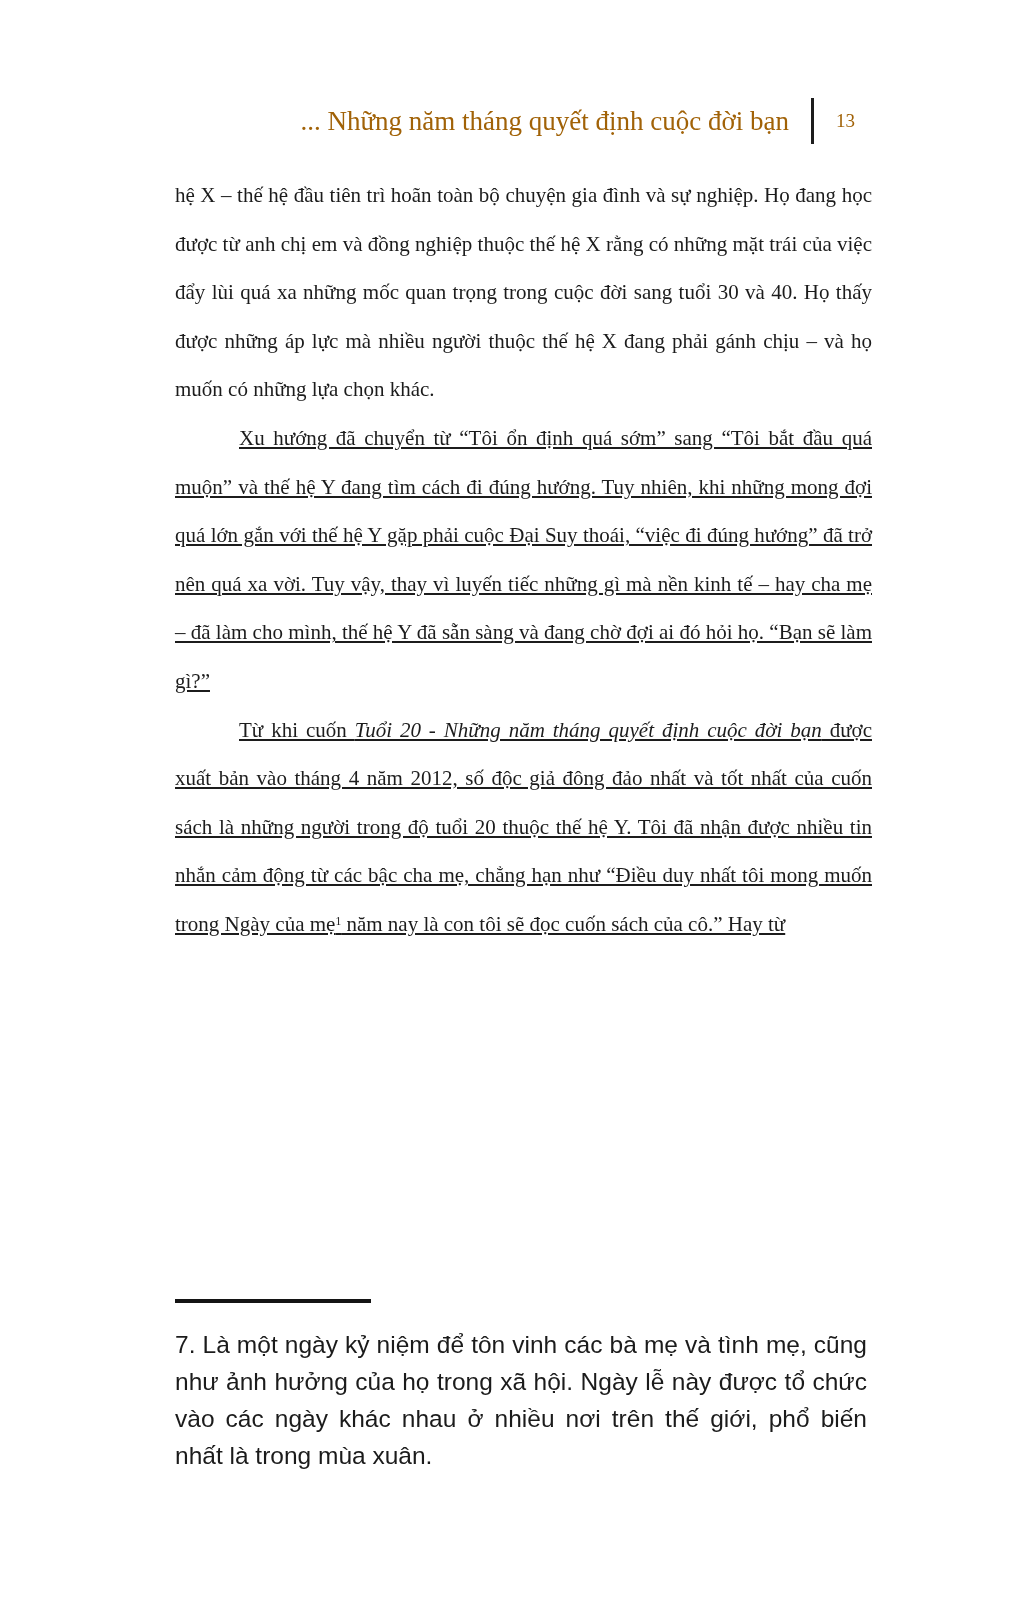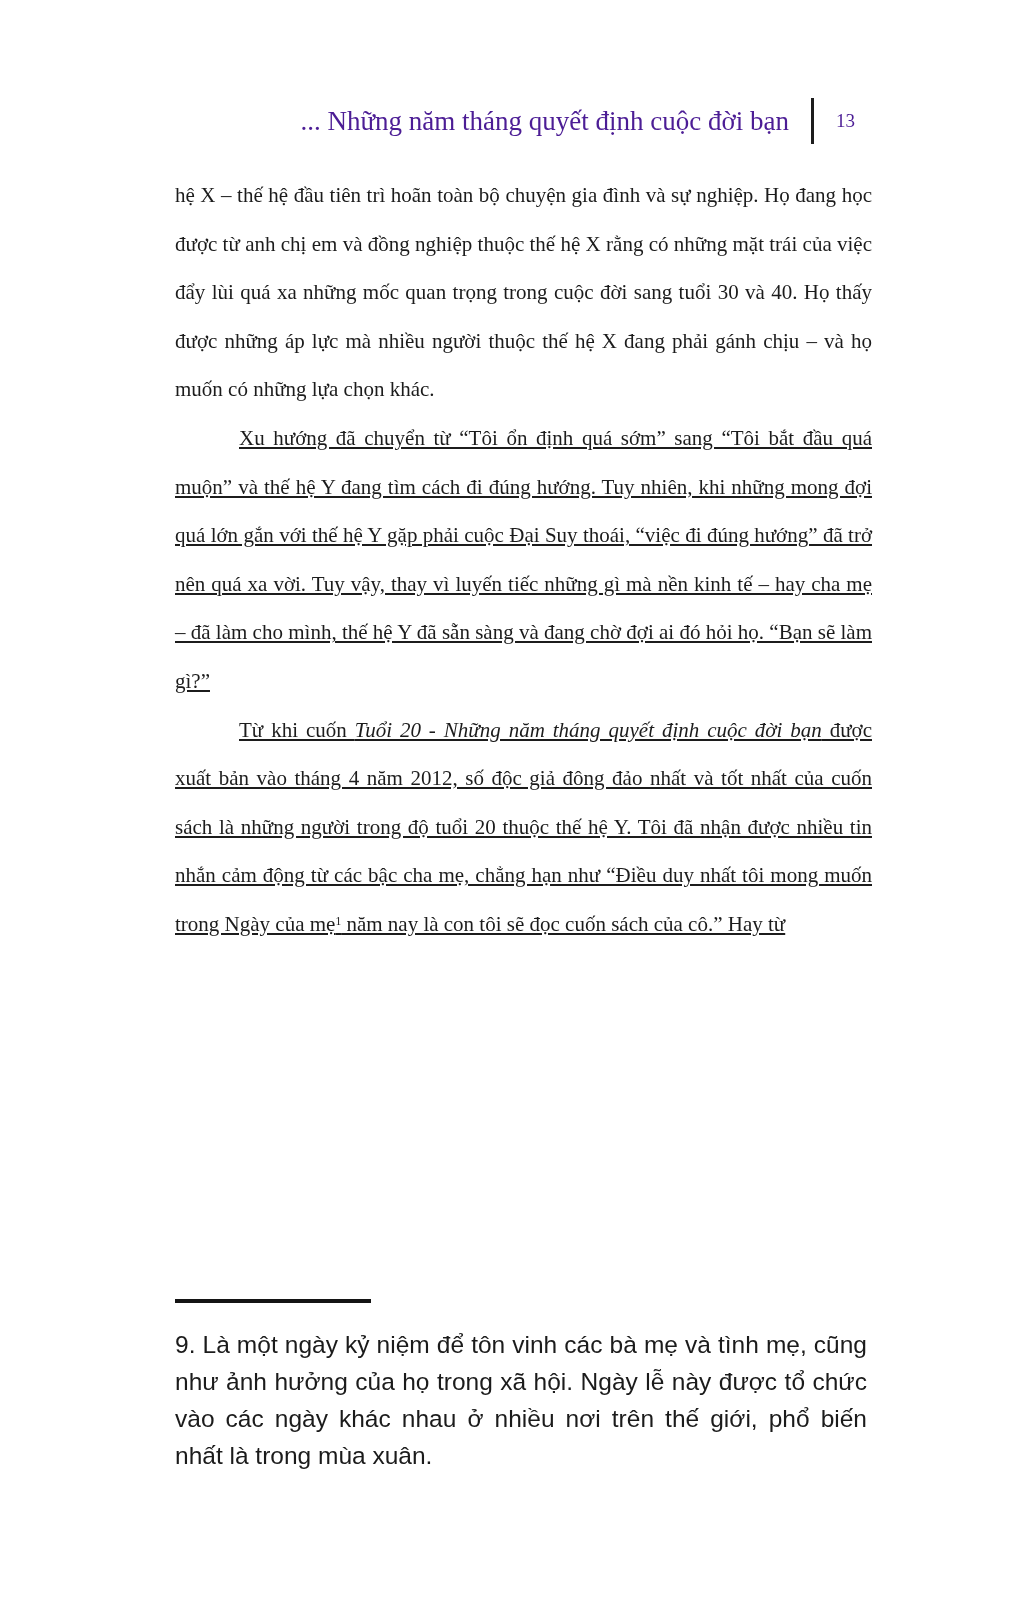--- a/index.html
+++ b/index.html
@@ -23,21 +23,21 @@
   .running-header {
     position: absolute;
     top: 98px;
     left: 175px;
     width: 697px;
     display: flex;
     align-items: center;
     justify-content: flex-end;
     gap: 22px;
     font-size: 27px;
-    color: #4c1d95;
+    color: #a16207;
     white-space: nowrap;
   }
   .header-divider {
     width: 3px;
     height: 46px;
     background: #1d1d1d;
     flex: 0 0 auto;
   }
   .page-number {
     font-size: 19px;
@@ -103,15 +103,15 @@
   </header>
 
   <main class="body-text">
       <p class="para"><span class="seg-normal">hệ X – thế hệ đầu tiên trì hoãn toàn bộ chuyện gia đình và sự nghiệp. Họ đang học được từ anh chị em và đồng nghiệp thuộc thế hệ X rằng có những mặt trái của việc đẩy lùi quá xa những mốc quan trọng trong cuộc đời sang tuổi 30 và 40. Họ thấy được những áp lực mà nhiều người thuộc thế hệ X đang phải gánh chịu – và họ muốn có những lựa chọn khác.</span></p>
       <p class="para indent"><span class="seg-normal">Xu hướng đã chuyển từ “Tôi ổn định quá sớm” sang “Tôi bắt đầu quá muộn” và thế hệ Y đang tìm cách đi đúng hướng. Tuy nhiên, khi những mong đợi quá lớn gắn với thế hệ Y gặp phải cuộc Đại Suy thoái, “việc đi đúng hướng” đã trở nên quá xa vời. Tuy vậy, thay vì luyến tiếc những gì mà nền kinh tế – hay cha mẹ – đã làm cho mình, thế hệ Y đã sẵn sàng và đang chờ đợi ai đó hỏi họ. “Bạn sẽ làm gì?”</span></p>
       <p class="para indent"><span class="seg-normal">Từ khi cuốn </span><span class="seg-italic">Tuổi 20 - Những năm tháng quyết định cuộc đời bạn</span><span class="seg-normal"> được xuất bản vào tháng 4 năm 2012, số độc giả đông đảo nhất và tốt nhất của cuốn sách là những người trong độ tuổi 20 thuộc thế hệ Y. Tôi đã nhận được nhiều tin nhắn cảm động từ các bậc cha mẹ, chẳng hạn như “Điều duy nhất tôi mong muốn trong Ngày của mẹ</span><span class="seg-sup">1</span><span class="seg-normal"> năm nay là con tôi sẽ đọc cuốn sách của cô.” Hay từ</span></p>
     </main>
 
   <div class="footnote-rule"></div>
 
-  <div class="footnote">9. Là một ngày kỷ niệm để tôn vinh các bà mẹ và tình mẹ, cũng như ảnh hưởng của họ trong xã hội. Ngày lễ này được tổ chức vào các ngày khác nhau ở nhiều nơi trên thế giới, phổ biến nhất là trong mùa xuân.</div>
+  <div class="footnote">7. Là một ngày kỷ niệm để tôn vinh các bà mẹ và tình mẹ, cũng như ảnh hưởng của họ trong xã hội. Ngày lễ này được tổ chức vào các ngày khác nhau ở nhiều nơi trên thế giới, phổ biến nhất là trong mùa xuân.</div>
 
 </div>
 
 </body></html>

